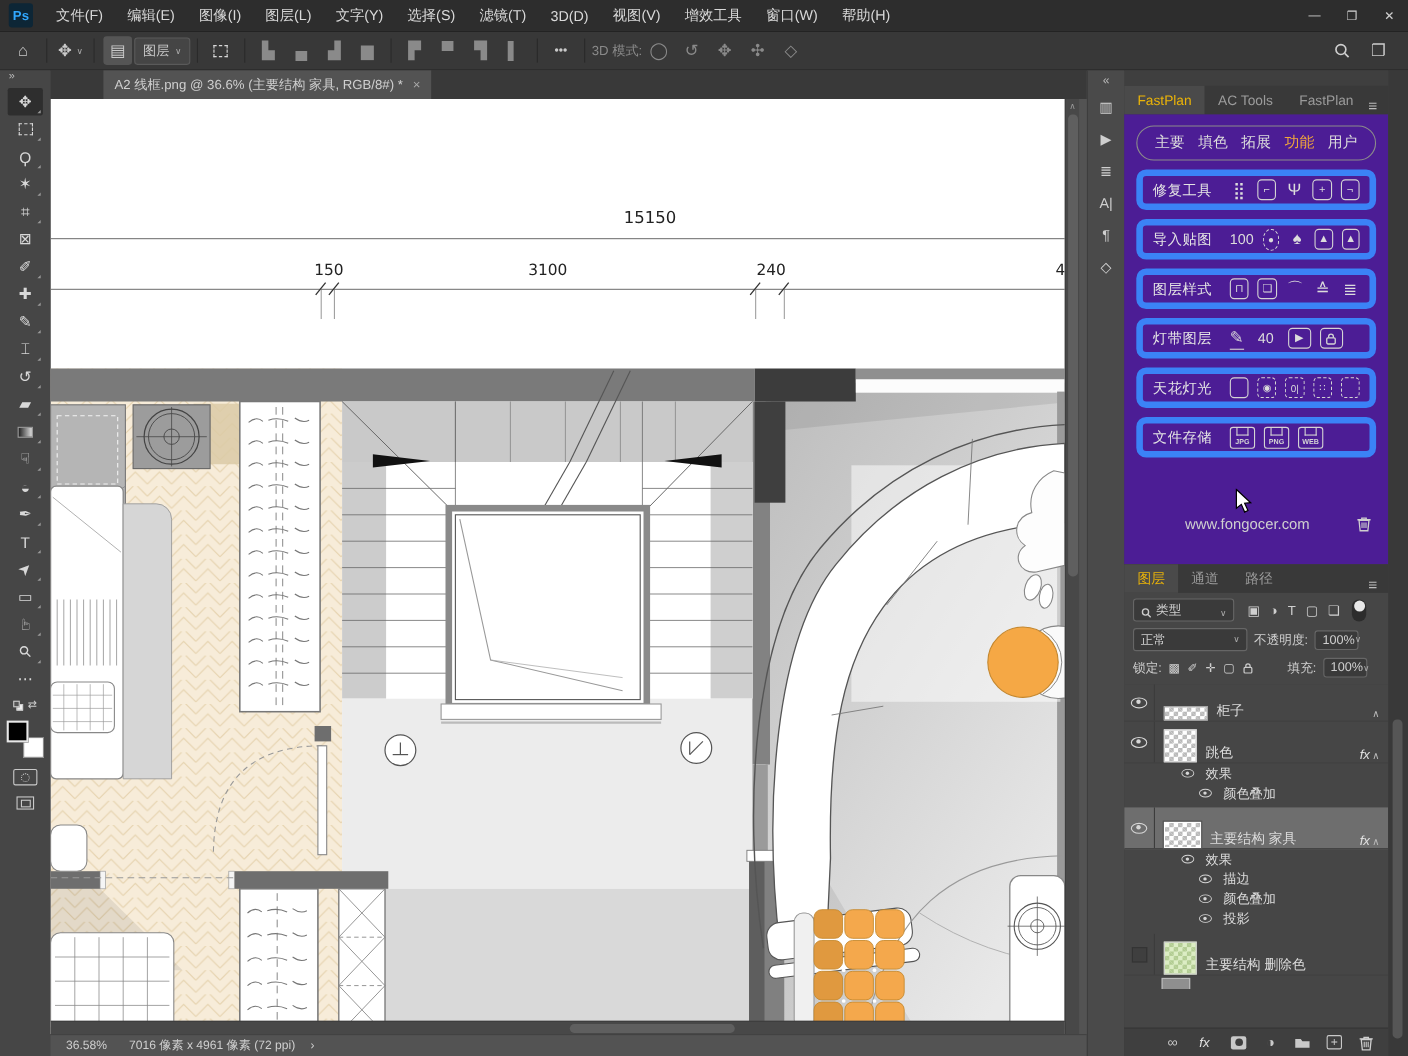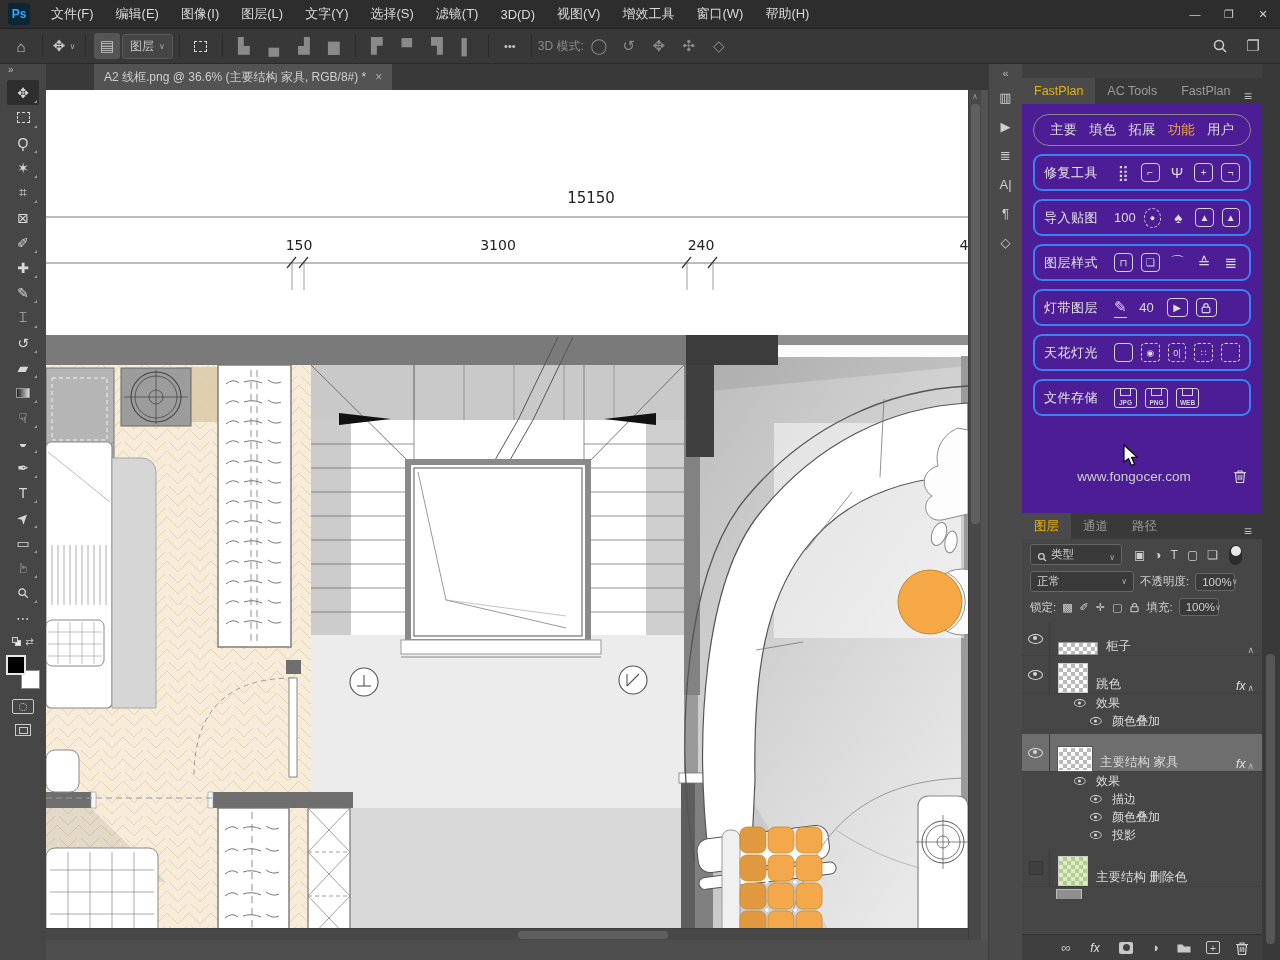--- a/index.html
+++ b/index.html
@@ -71,21 +71,21 @@
 
 .panels{width:240px;background:#3f3f3f;display:flex;flex-direction:column;flex:none;position:relative;padding-top:14px}
 .ptabs{height:26px;background:#393939;display:flex;align-items:flex-end;font-size:12.5px;color:#9b9b9b}
 .ptab{padding:5px 12px;height:26px;display:flex;align-items:center}
 .ptab.active{background:#4a4a4a;color:#eab308}
 .ptab-menu{margin-left:auto;padding-right:10px;color:#bbb;font-size:14px}
 .fp-body{background:#4c1d95;padding-bottom:21px}
 .fp-cats{margin:10px 11px 4px;border:1px solid #8b8b8b;border-radius:16px;display:flex;justify-content:space-between;
   padding:6px 16px;font-size:13.5px;color:#dcdcdc}
 .fp-cat.active{color:#f0a63c}
-.fp-row{border:2px solid #3b82f6;border-radius:9px;margin:8px 11px 0;height:37px;display:flex;align-items:center;
+.fp-row{border:6px solid #3b82f6;border-radius:9px;margin:8px 11px 0;height:37px;display:flex;align-items:center;
   padding:0 9px;gap:8px;font-size:13px;color:#e4e4e4}
 .fp-row .lbl{width:62px;flex:none;letter-spacing:.5px}
 .fp-ic{display:flex;align-items:center;justify-content:center;color:#dcdcdc}
 .fpi-box{width:21px;height:19px;border:1.6px solid #d4d4d4;border-radius:4px;font-size:10px}
 .fpi-plain{font-size:15px;width:21px}
 .fpi-dash{width:21px;height:19px;border:1.6px dashed #d4d4d4;border-radius:4px;font-size:9px}
 .fpi-dashc{width:20px;height:20px;border:1.6px dashed #d4d4d4;border-radius:50%;font-size:9px}
 .fpi-val{font-size:13px;font-weight:normal;width:24px;text-align:center}
 .fpi-pencil{font-size:15px;border-bottom:1.6px solid #d4d4d4;padding-bottom:1px}
 .floppy{width:23px;height:20px;border:1.6px solid #d4d4d4;border-radius:3px;position:relative;display:flex;
@@ -585,20 +585,25 @@
           </g>
         </svg>
         <div class="vscroll">
           <div class="arr">∧</div>
           <div class="thumb"></div>
         </div>
         <div class="hscroll">
           <div class="thumb"></div>
         </div>
       </div>
+      <div class="statusbar">
+        <span class="sb-box">36.58%</span>
+        <span>7016 像素 x 4961 像素 (72 ppi)</span>
+        <span>›</span>
+      </div>
     </div>
 
     <div class="iconstrip">
       <div class="is-head">«</div>
       <div class="is-icon">▥</div>
       <div class="is-icon">▶</div>
       <div class="is-icon">≣</div>
       <div class="is-icon">A|</div>
       <div class="is-icon">¶</div>
       <div class="is-icon">◇</div>
@@ -730,21 +735,21 @@
           <div class="lp-lockicons">
             <span>▩</span>
             <span>✐</span>
             <span>✛</span>
             <span>▢</span>
             <svg width="11" height="11" viewBox="0 0 14 14">
                 <rect x="2.5" y="6" width="9" height="6.5" rx="1.2" fill="none" stroke="#ccc" stroke-width="1.4"></rect>
                 <path d="M4.5 6V4.5a2.5 2.5 0 0 1 5 0V6" fill="none" stroke="#ccc" stroke-width="1.4"></path>
               </svg>
           </div>
-          <span style="margin-left:0">填充:</span>
+          <span style="margin-left:24px">填充:</span>
           <div class="lp-sel lp-num">
             <span>100%</span>
             <span class="caret">∨</span>
           </div>
         </div>
       </div>
       <div class="lp-list">
         <div class="lrow">
           <div class="eyecell">
               <span class="eye"></span>

